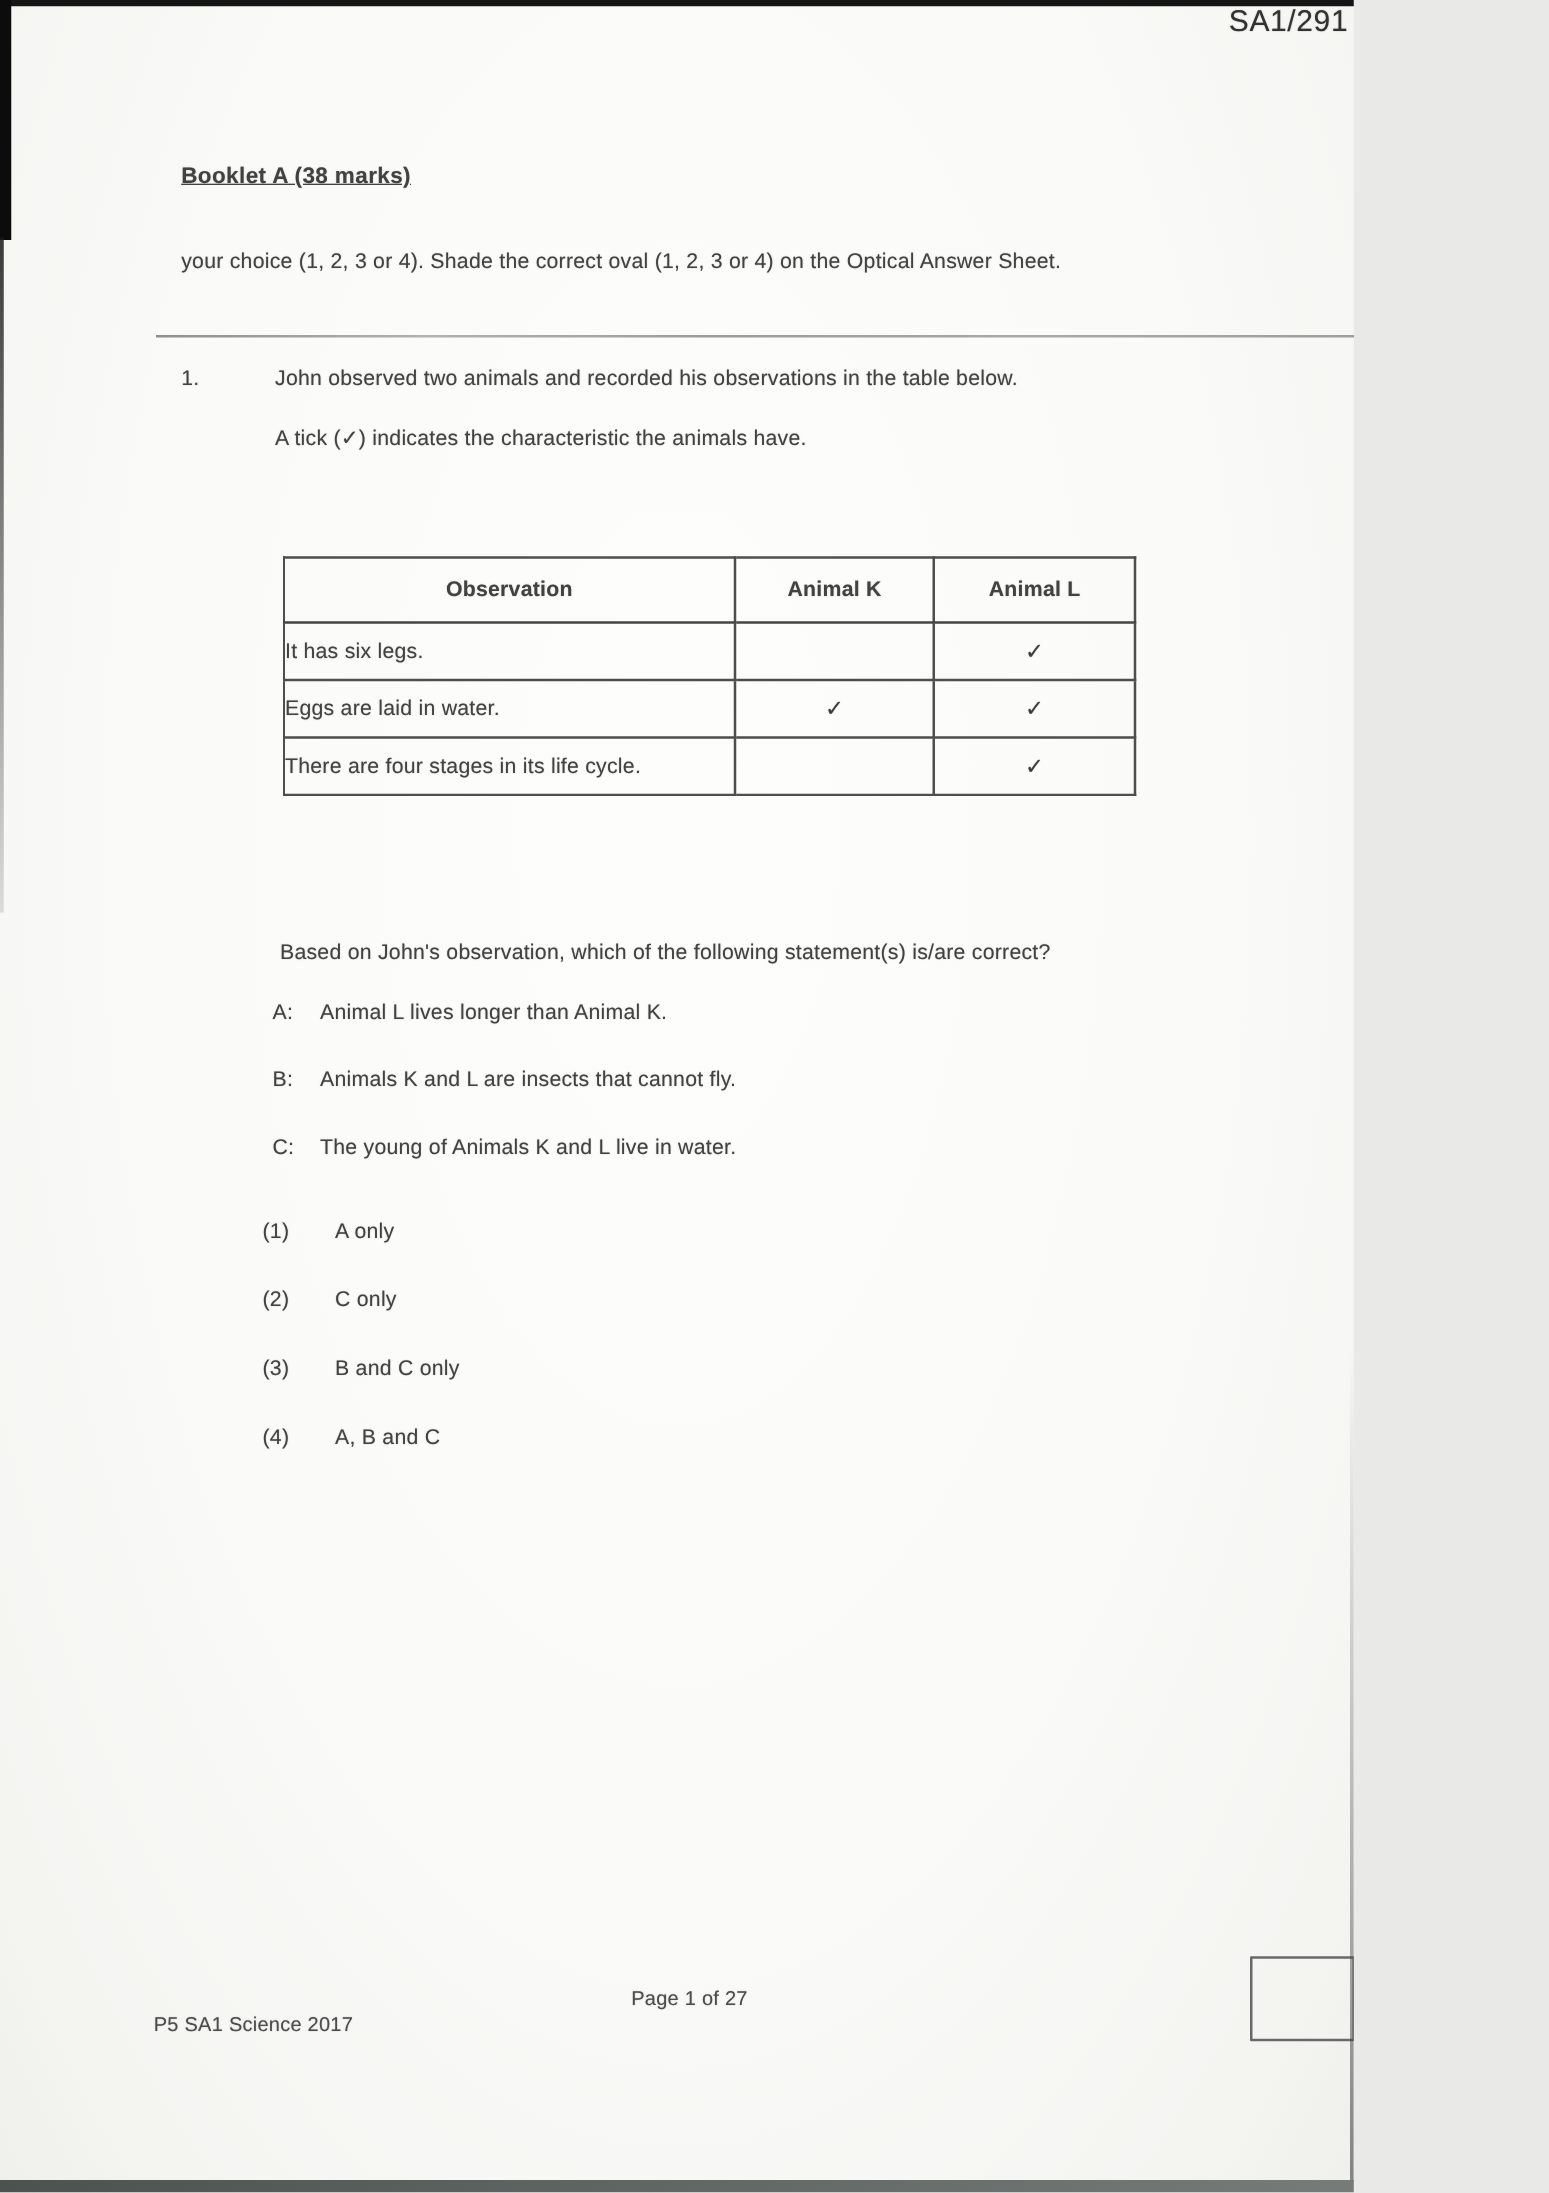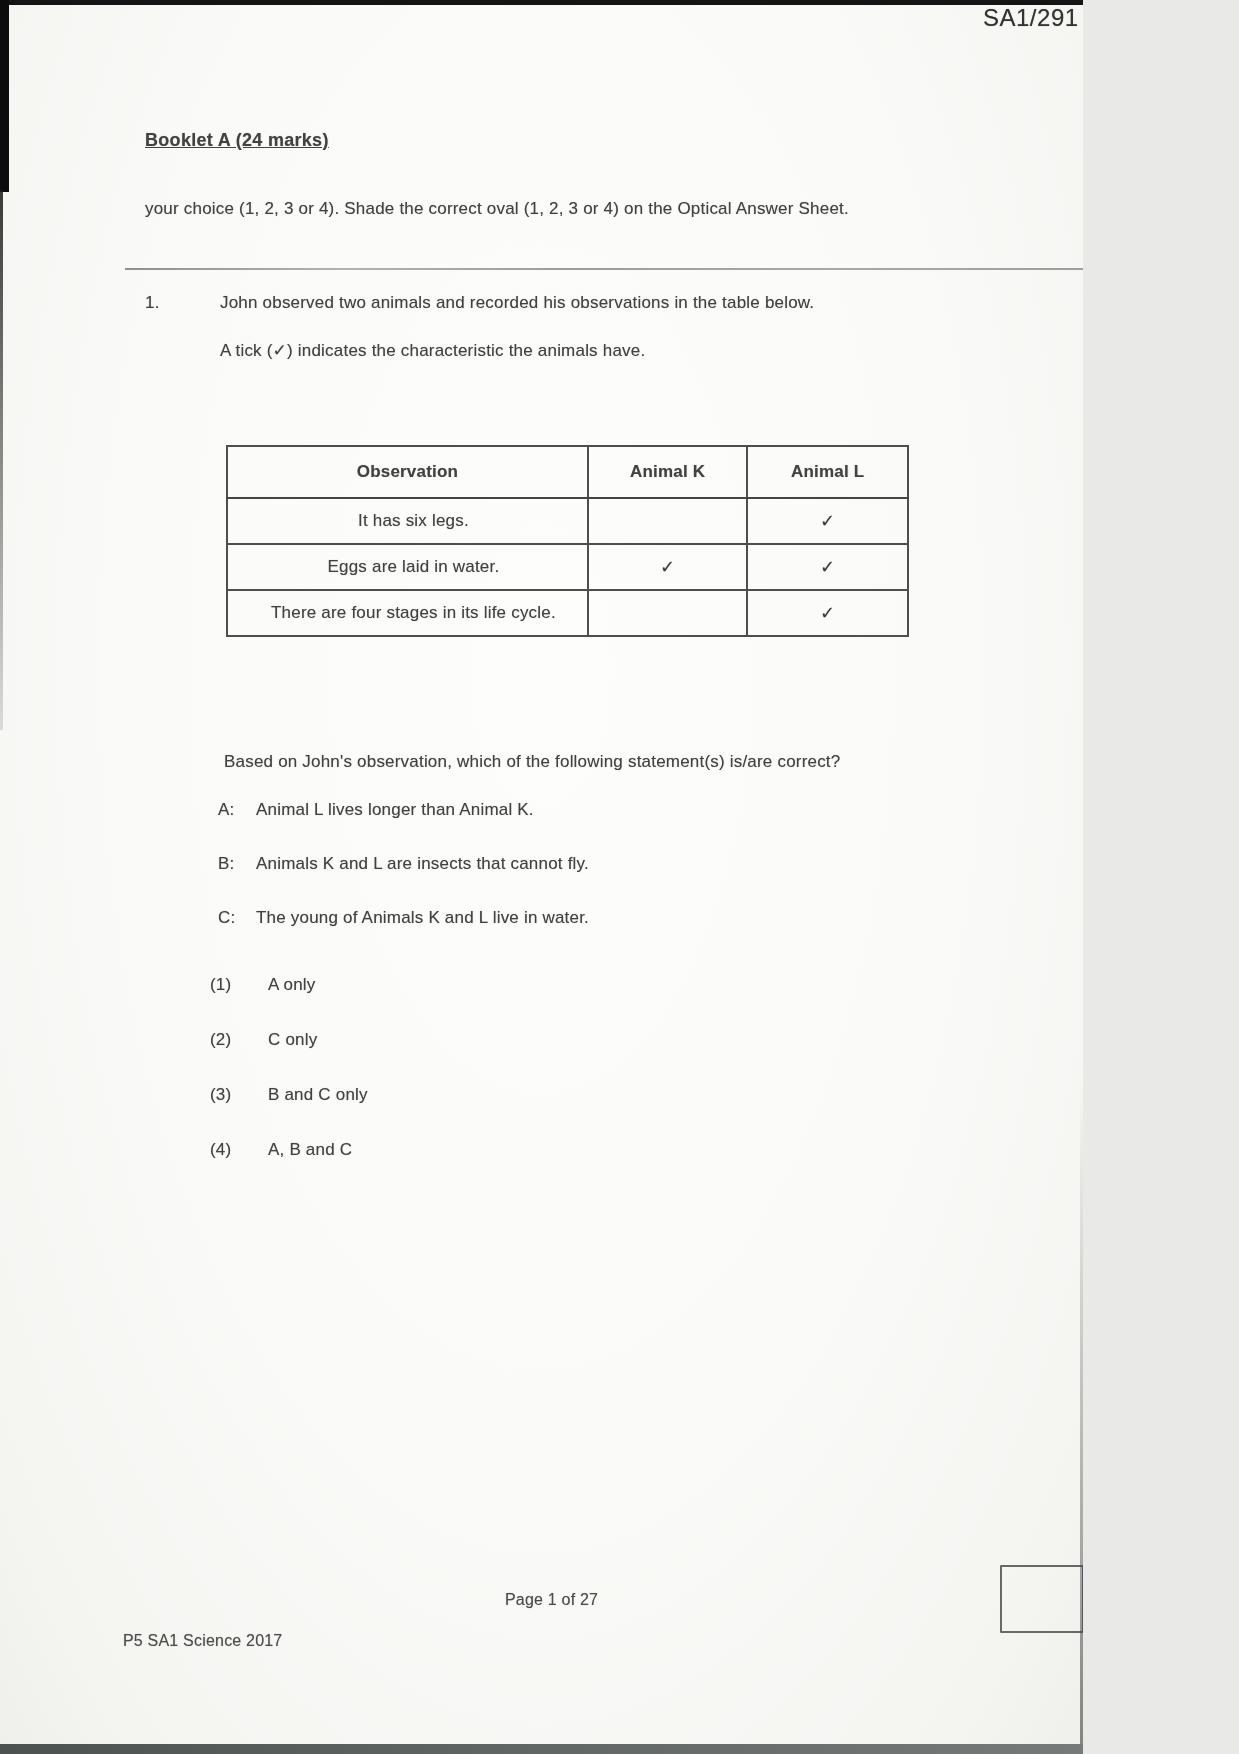--- a/index.html
+++ b/index.html
@@ -66,40 +66,40 @@
   }
   table.obs th, table.obs td{
     border:2px solid #4e4e4e;
     height:44px;
     padding:0;
   }
   table.obs th{
     font-weight:bold;text-align:center;height:50px;
     border-bottom:2px solid #454545;
   }
-  table.obs td.obs-label{ text-align:center;padding-left:12px; }
+  table.obs td.obs-label{ text-align:left;}
   table.obs td.tick-cell{ text-align:center;font-size:18px;color:#3c3c3c; }
   table.obs col.c-obs{width:362px;} table.obs col.c-k{width:160px;} table.obs col.c-l{width:161px;}
 
   .prompt{
     position:absolute;left:220px;top:748px;margin:4px;width:830px;font-size:17px;
   }
   .statements{position:absolute;left:218px;top:800px;}
   .statement{display:flex;font-size:17px;margin-bottom:34px;}
   .statement .s-label{width:38px;flex:0 0 38px;}
 
   .options{position:absolute;left:210px;top:975px;}
   .option{display:flex;font-size:17px;margin-bottom:35px;}
   .option .o-num{width:58px;flex:0 0 58px;}
 
   .footer-center{
     position:absolute;left:505px;top:1591px;font-size:16px;color:#4c4c4c;text-align:center;
   }
   .footer-left{
-    position:absolute;left:123px;top:1612px;font-size:16px;color:#4c4c4c;margin-top:20px;
+    position:absolute;left:123px;top:1612px;font-size:16px;color:#4c4c4c;
   }
   .stamp-box{
     position:absolute;left:1000px;top:1565px;width:80px;height:64px;
     border:2px solid rgba(70,70,70,.8);
     border-radius:1px;
     background:transparent;
   }
 </style>
 </head>
 <body>
@@ -109,21 +109,21 @@
   <div class="top-bar"></div>
   <div class="left-bar"></div>
   <div class="left-line"></div>
   <div class="right-line"></div>
   <div class="bottom-bar"></div>
 
   <div class="doc-code">SA1/291</div>
 
   <div class="content">
 
-    <h2 class="booklet-title txt">Booklet A (24 marks)</h2>
+    <h2 class="booklet-title txt">Booklet A (38 marks)</h2>
 
     <p class="instructions txt">
       <br>
       <span>your choice (1, 2, 3 or 4). Shade the correct oval (1, 2, 3 or 4) on the Optical Answer Sheet.</span>
     </p>
 
     <hr class="divider">
 
     <div class="q-row">
       <span class="q-num txt">1.</span>

